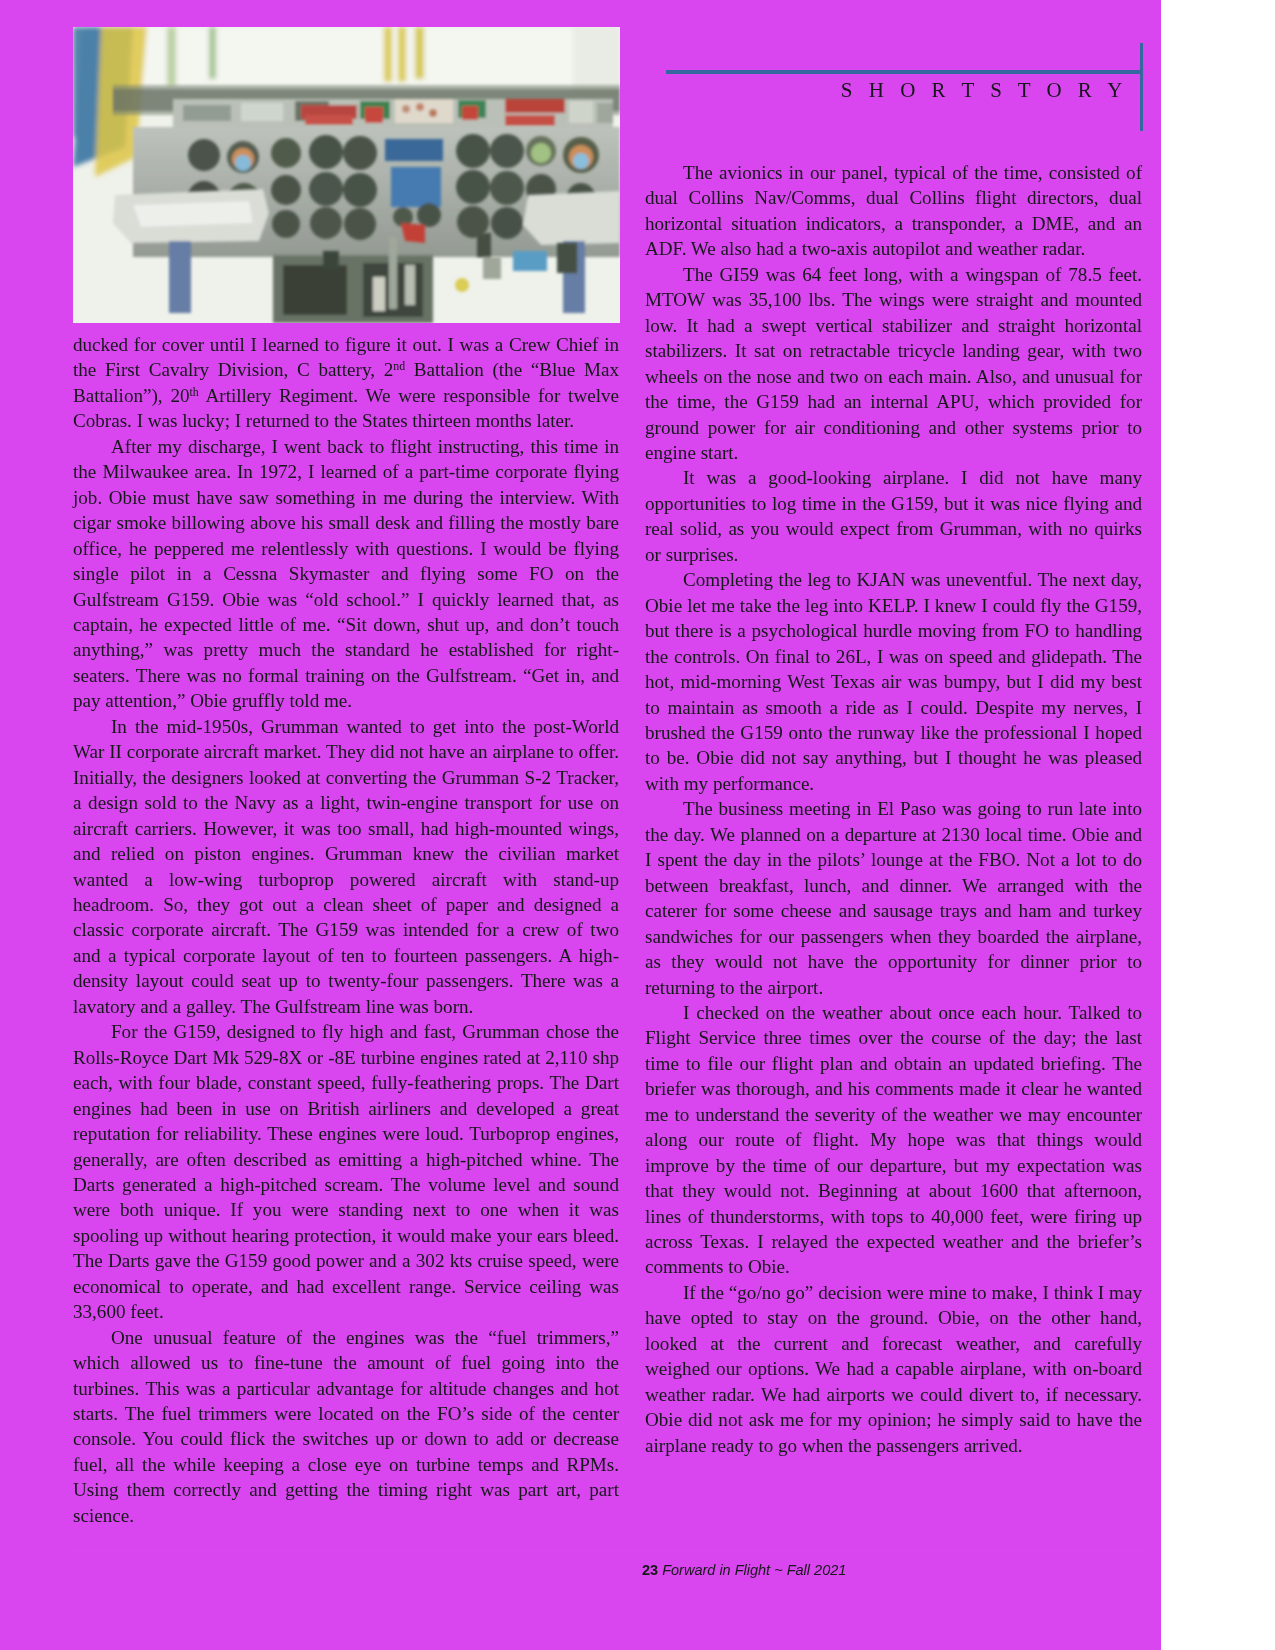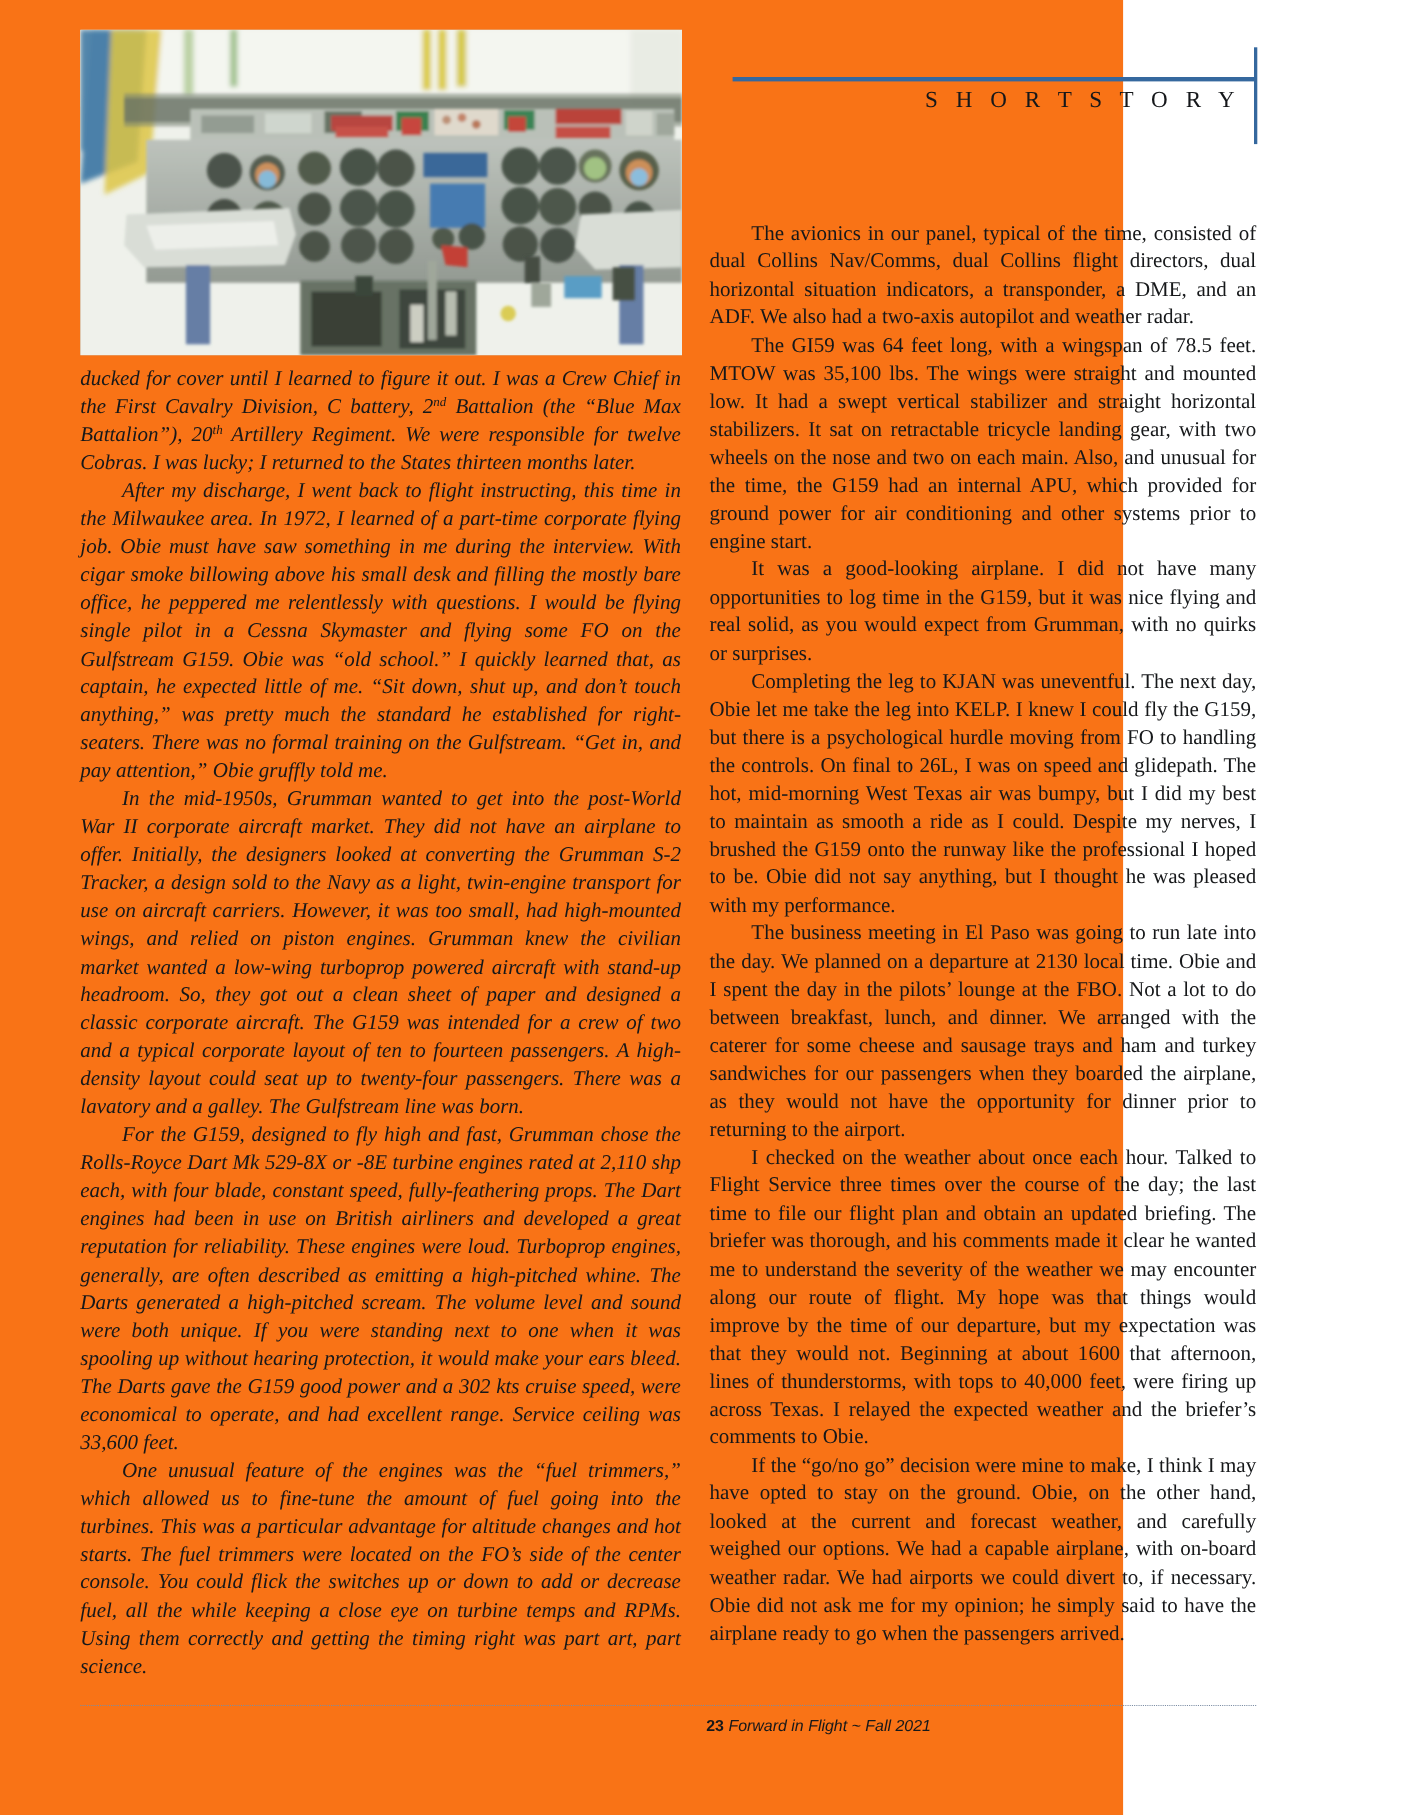--- a/index.html
+++ b/index.html
@@ -12,23 +12,23 @@
     height: 1650px;
     position: relative;
     font-family: "Liberation Serif", "DejaVu Serif", serif;
     color: #1a1a1a;
     overflow: hidden;
   }
 
   .page {
     position: absolute;
     left: 0; top: 0;
-    width: 1021px;
+    width: 1161px;
     height: 1650px;
-    background: #f97316;
+    background: #d946ef;
   }
 
   
   .photo {
     position: absolute;
     left: 73px;
     top: 27px;
     width: 547px;
     height: 296px;
     overflow: hidden;
@@ -72,27 +72,25 @@
     line-height: 25.45px;
     text-align: justify;
     text-justify: inter-word;
     color: #16181a;
     hyphens: manual;
   }
   .col-left {
     left: 73px;
     top: 332px;
     width: 546px;
-    font-style: italic;
   }
   .col-right {
     left: 645px;
     top: 160px;
     width: 497px;
-    margin-top: 40px;
   }
   .col p {
     margin: 0;
     text-indent: 38px;
   }
   .col p.noindent { text-indent: 0; }
   .col p sup {
     font-size: 0.62em;
     vertical-align: 0.52em;
     line-height: 0;

